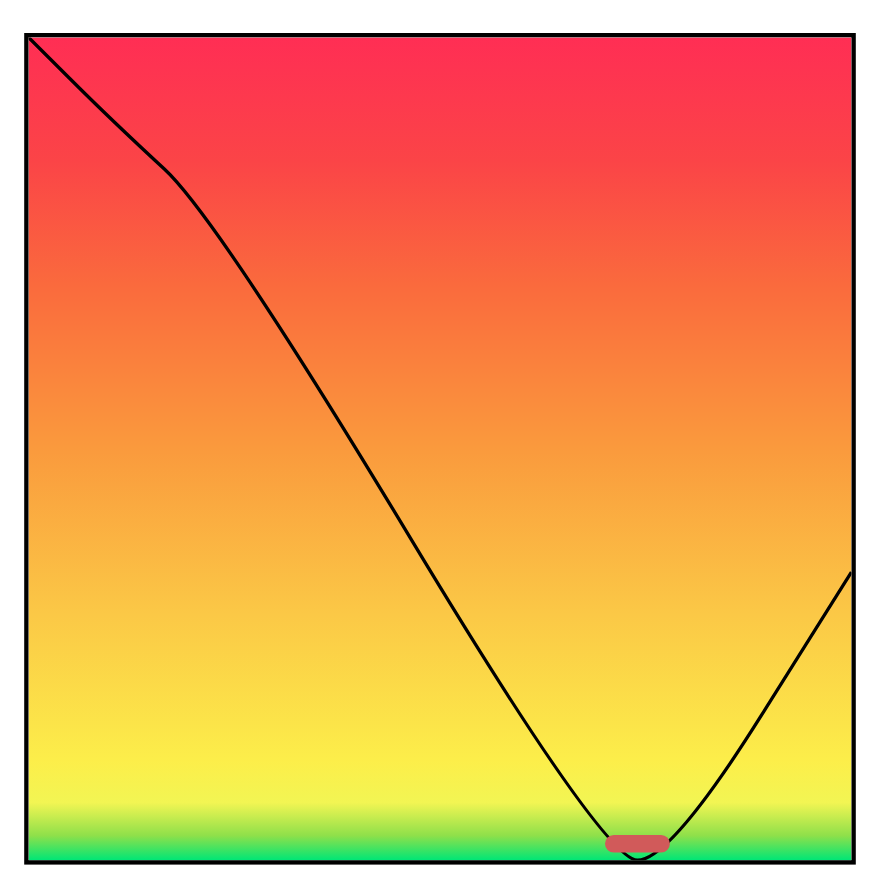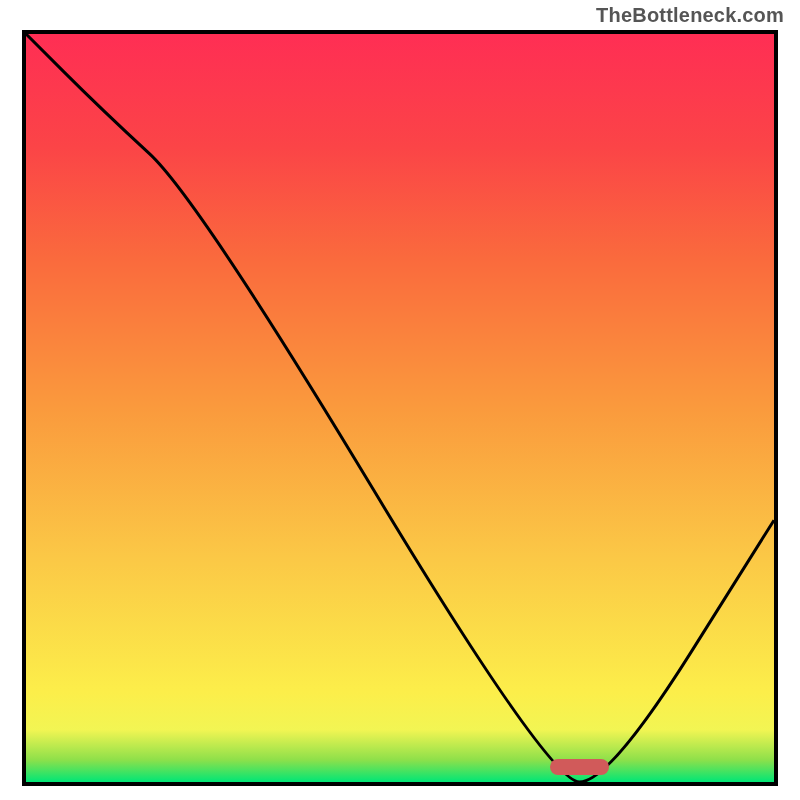--- a/index.html
+++ b/index.html
@@ -45,21 +45,20 @@
   .marker {
     position: absolute;
     background: #d15a5a;
     border-radius: 10px;
   }
 </style>
 </head>
 <body>
 
 <div class="container">
-  <div class="watermark">TheBottleneck.com</div>
 
   <div class="plot-area">
     <svg class="gradient" viewBox="0 0 748 748" preserveAspectRatio="none">
       <defs>
         <linearGradient id="bg-grad" x1="0" y1="1" x2="0" y2="0">
             <stop offset="0%" stop-color="#00e676"></stop>
             <stop offset="3%" stop-color="#8fe04a"></stop>
             <stop offset="7.000000000000001%" stop-color="#f2f553"></stop>
             <stop offset="12%" stop-color="#fcee4a"></stop>
             <stop offset="30%" stop-color="#fbc846"></stop>

